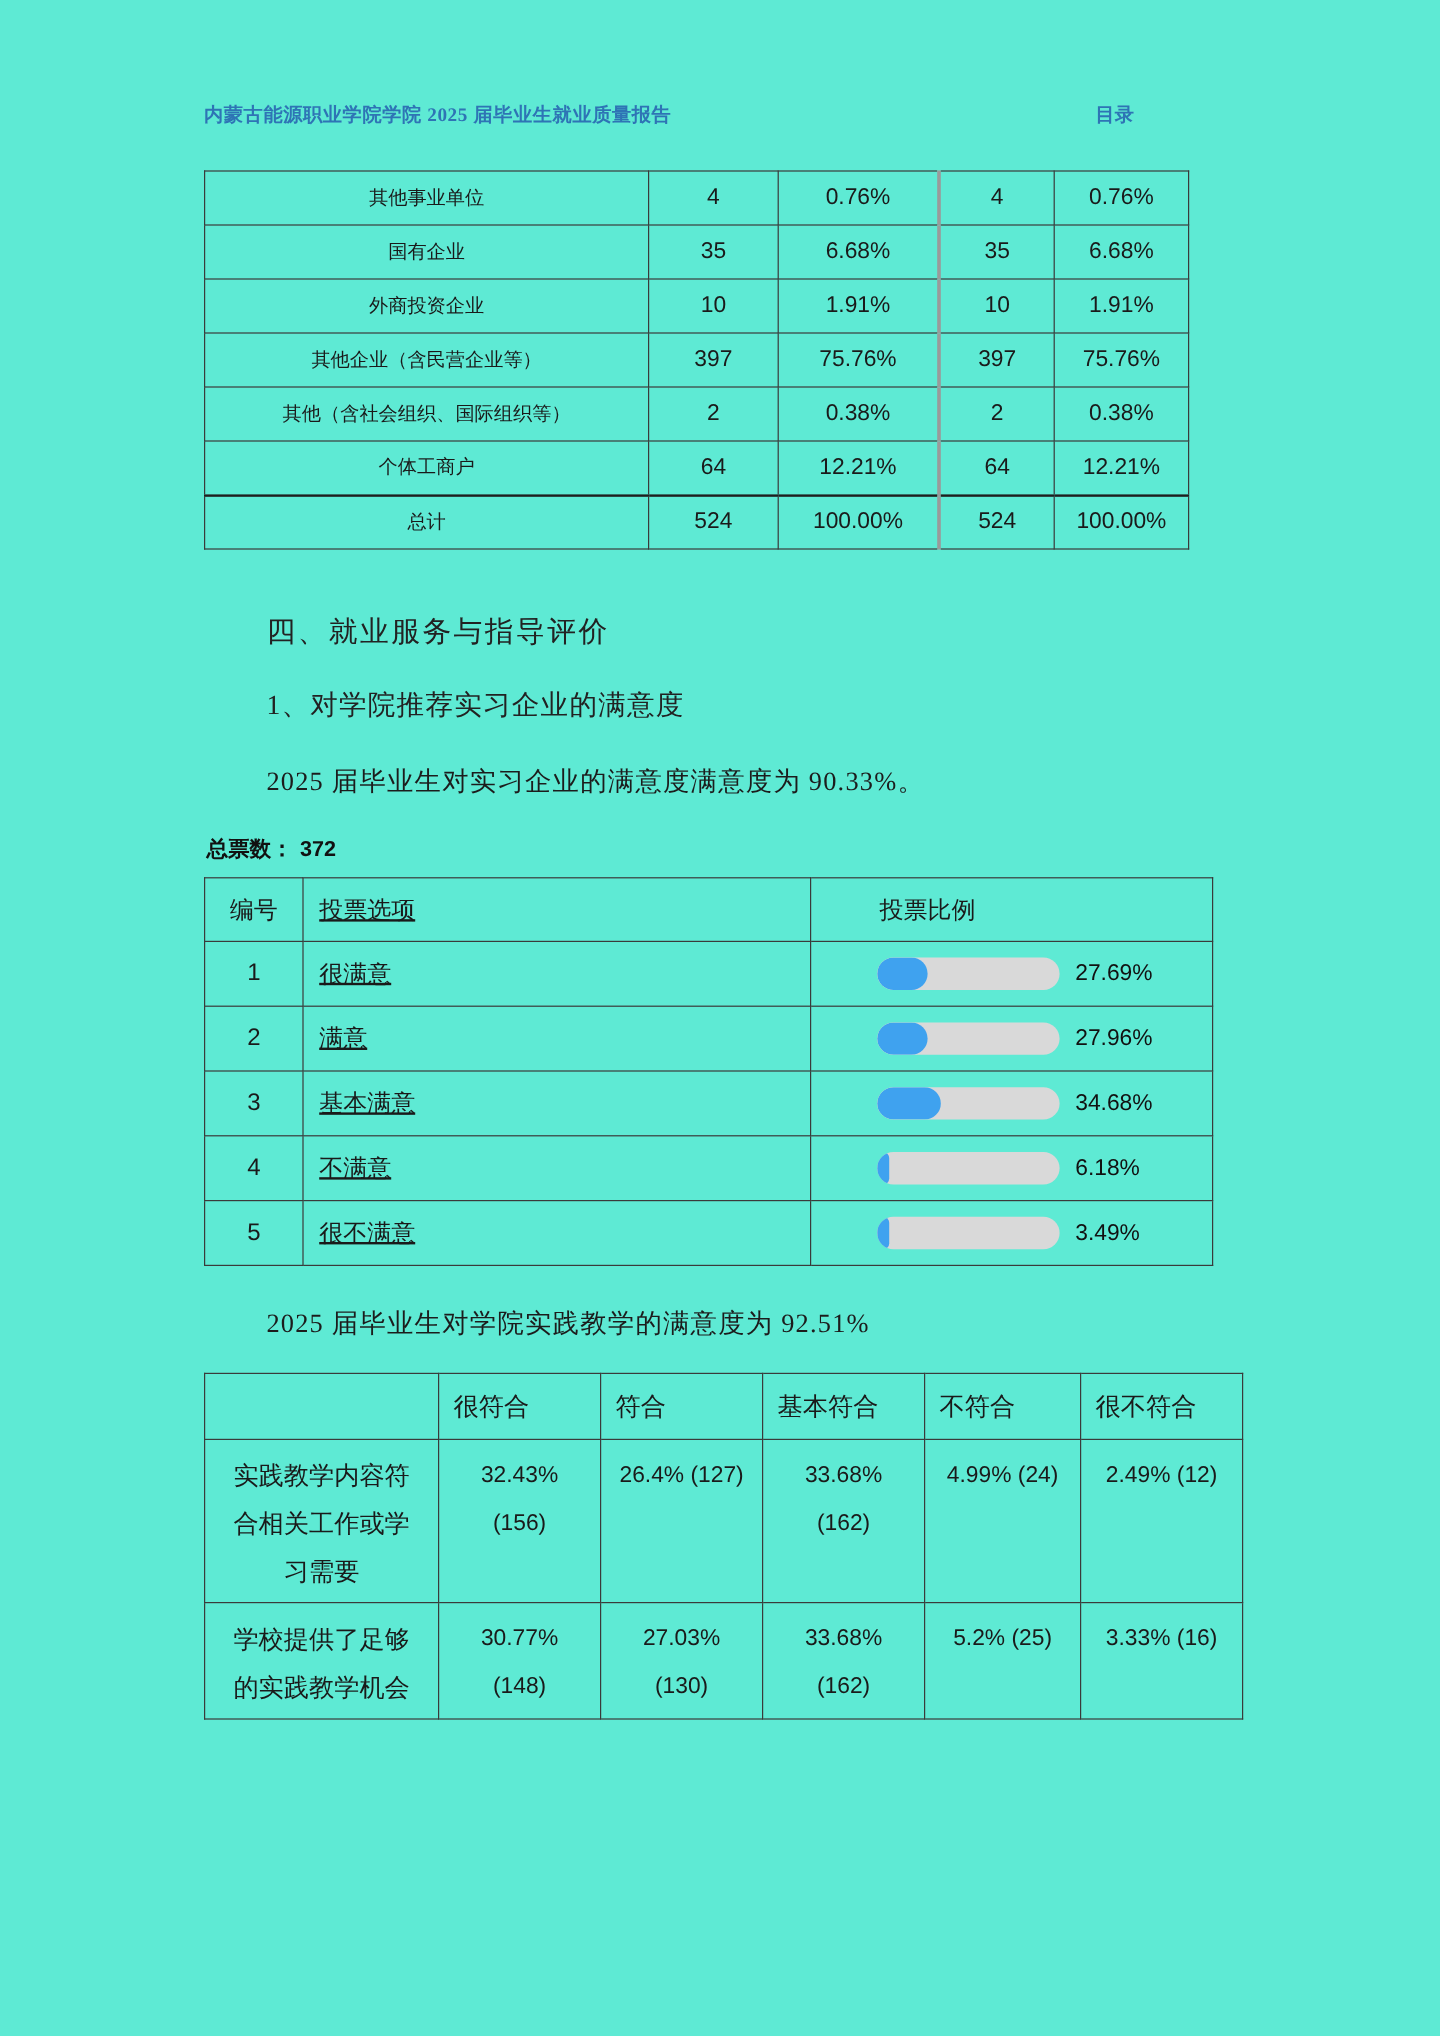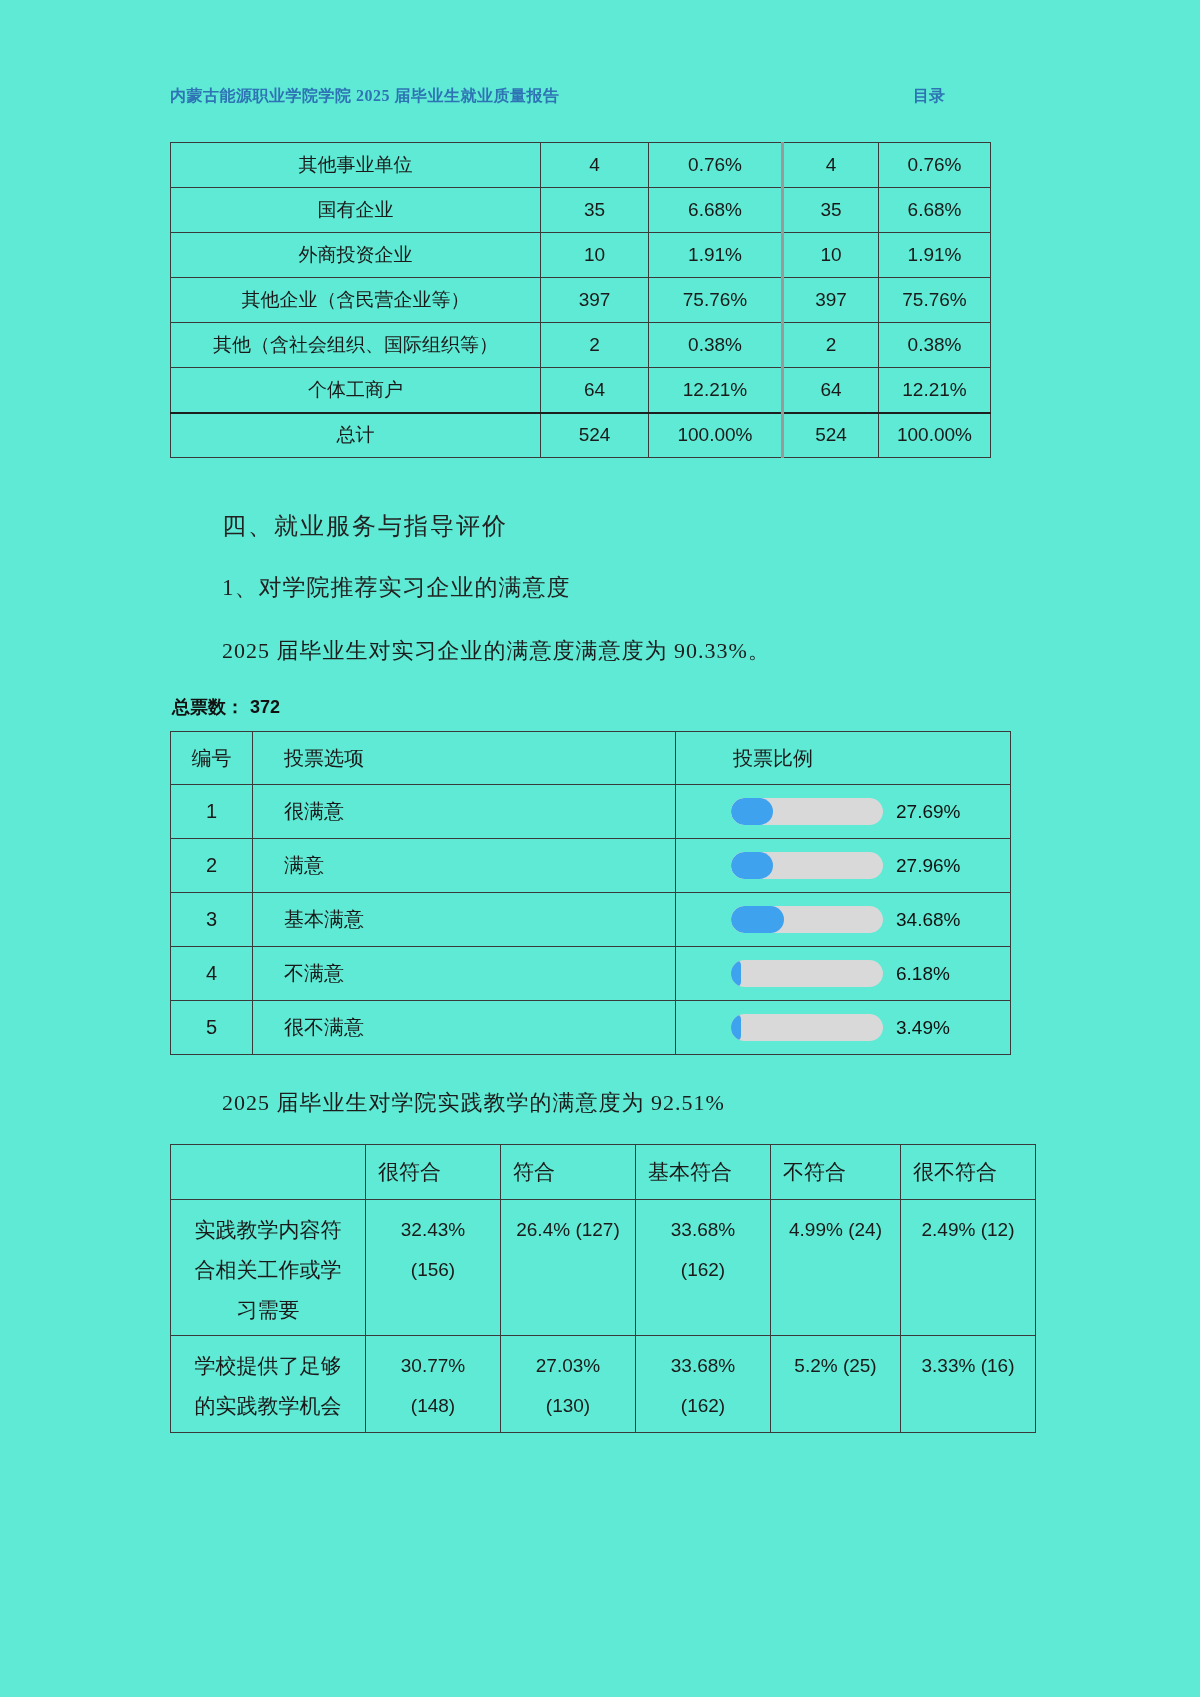--- a/index.html
+++ b/index.html
@@ -18,42 +18,42 @@
   }
   .hdr .title { color:var(--accent,#2E74B5); font-size:16px; font-weight:bold; letter-spacing:.5px; }
   .hdr .toc   { color:var(--accent,#2E74B5); font-size:16px; font-weight:bold; text-decoration:none; }
 
   table { border-collapse:collapse; }
 
   
   .t1 { margin:35px 0 0 170px; table-layout:fixed; width:820px; }
   .t1 td {
     border:1px solid #3a3a3a; height:45px; text-align:center; vertical-align:middle;
-    font-size:19px;
+    font-size:16px;
   }
   .t1 td.n { font-family:"Liberation Sans","DejaVu Sans",sans-serif; font-size:19px; }
   .t1 td.thickL { border-left:3px solid #9a9a9a; }
   .t1 tr.totalRow td { border-top:2.5px solid #1e1e1e; }
   .t1 { border:1.5px solid #2a2a2a; }
 
   
   .h-section { margin:52px 0 0 222px; font-size:24px; font-weight:normal; color:#222; letter-spacing:2px; }
   .h-sub     { margin:30px 0 0 222px; font-size:23px; font-weight:normal; color:#222; letter-spacing:1px; }
   .para      { margin:33px 0 0 222px; font-size:22px; color:#1c1c1c; letter-spacing:1px; }
   .votes     { margin:29px 0 0 172px; font-size:18px; font-weight:bold; color:#111; }
   .votes .num{ margin-left:6px; }
 
   
   .t2 { margin:12px 0 0 170px; table-layout:fixed; width:840px; border:1.5px solid #2a2a2a; }
   .t2 td { border:1px solid #3a3a3a; vertical-align:middle; font-size:20px; }
   .t2 tr.head td { height:53px; }
   .t2 tr.vrow td { height:54px; }
   .t2 .c-no  { text-align:center; }
   .t2 .c-no.num { font-size:20px; }
-  .t2 .c-opt { padding-left:31px; }
+  .t2 .c-opt { padding-left:13px;text-decoration:underline; }
   .t2 .c-ratio-head { padding-left:57px; }
   .t2 .c-bar { padding-left:55px; }
   .barwrap { display:flex; align-items:center; }
   .track {
     width:152px; height:27px; background:var(--track,#D9D9D9);
     border-radius:14px; overflow:hidden; flex:none;
   }
   .fill {
     height:27px; background:var(--barfill,#3FA2EF); border-radius:14px; min-width:10px;
   }

